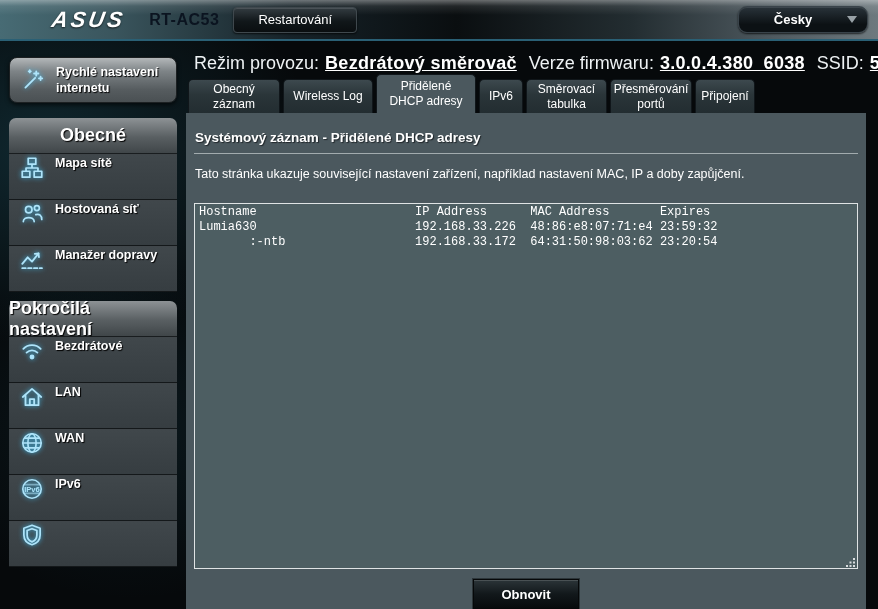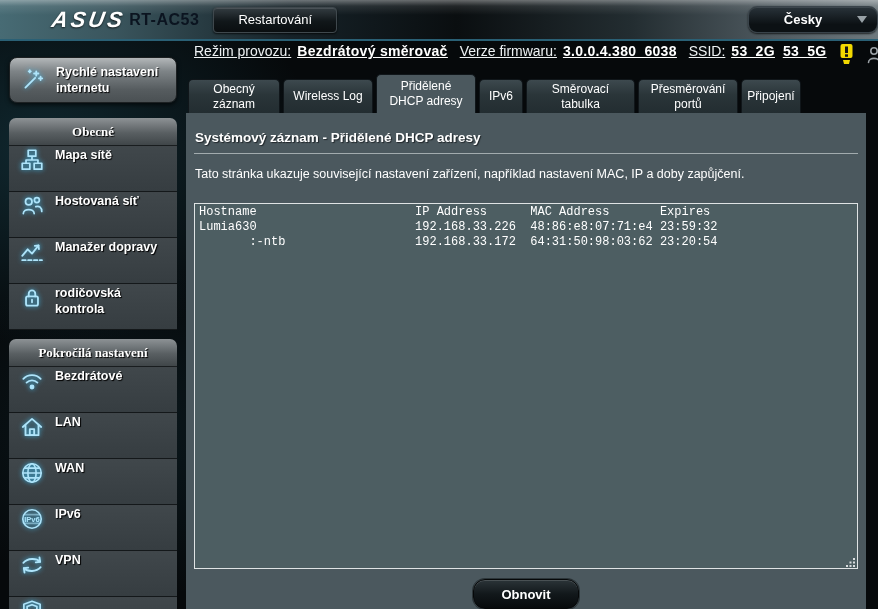--- a/index.html
+++ b/index.html
@@ -17,94 +17,94 @@
   .topbar {
     height:41px; border-bottom:2px solid #2a6075;
     display:flex; align-items:center; position:relative; z-index:5;
     background:
       linear-gradient(180deg, rgba(255,255,255,.38) 0, rgba(255,255,255,.10) 6px, rgba(255,255,255,0) 15px),
       linear-gradient(90deg,#476b74 0%,#3a555d 13%,#162228 33%,#0a0e10 52%,#232d31 72%,#4e595f 88%,#6e797e 100%);
   }
   .logo { margin-left:52px; font-size:22px; font-weight:bold; font-style:italic;
           letter-spacing:3px; color:#fff; transform:skewX(-10deg);
           text-shadow:0 1px 2px rgba(0,0,0,.7); }
-  .model { margin-left:4px; font-size:16px; font-weight:bold; color:#0b1420; letter-spacing:.5px; }
+  .model { margin-left:24px; font-size:16px; font-weight:bold; color:#0b1420; letter-spacing:.5px; }
   .tb-btn { width:124px; height:26px; margin-left:14px;
     background:linear-gradient(180deg,#333c41 0%,#11171a 55%,#0a0e10 100%);
     border:1px solid #3f484d; border-radius:4px; color:#fff; font-size:13px;
     display:flex; align-items:center; justify-content:center; cursor:pointer;
     box-shadow:0 1px 2px rgba(0,0,0,.7), inset 0 1px 0 rgba(255,255,255,.12); }
   .tb-btn.first { margin-left:28px; }
-  .lang { margin-left:auto; width:130px; height:27px; border-radius:9px;
+  .lang { margin-left:auto; margin-right:10px; width:130px; height:27px; border-radius:9px;
     background:linear-gradient(180deg,#29333a 0%,#0c1114 70%);
     border:1px solid #39434a; display:flex; align-items:center; color:#fff;
     font-size:13px; font-weight:bold; cursor:pointer;
     box-shadow:0 1px 2px rgba(0,0,0,.7), inset 0 1px 0 rgba(255,255,255,.10); }
   .lang .txt { flex:1; text-align:center; }
   .lang .tri { margin-right:10px; width:0; height:0;
     border-left:5px solid transparent; border-right:5px solid transparent;
     border-top:7px solid #99a2a7; }
 
   
   .sidebar { position:absolute; left:9px; top:57px; width:168px; z-index:4; }
   .qsetup { height:46px; border-radius:8px;
     background:linear-gradient(180deg,#b3b7b9 0%,#7e8487 30%,#565c5f 72%,#4a5053 100%);
     border:1px solid #1c2022; display:flex; align-items:center; cursor:pointer;
     box-shadow:0 2px 4px rgba(0,0,0,.65); margin-bottom:15px; }
   .section { margin-bottom:9px; }
-  .sec-hdr { height:28px; border-radius:7px 7px 0 0;
+  .sec-hdr { height:36px; border-radius:7px 7px 0 0;
     background:linear-gradient(180deg,#8d9295 0%,#595f62 55%,#404649 100%);
     display:flex; align-items:center; justify-content:center;
-    color:#fff; font-weight:bold; font-size:13px; text-shadow:1px 1px 1px #000;
-    border-bottom:1px solid #191d1f;font-family:Liberation Serif, serif; }
+    color:#fff; font-weight:bold; font-size:18px; text-shadow:1px 1px 1px #000;
+    border-bottom:1px solid #191d1f; }
   .side-item { min-height:46px;
     background:linear-gradient(180deg,#40474b 0%,#363d41 100%);
     border-bottom:1px solid #14181a; border-top:1px solid rgba(255,255,255,.05);
     display:flex; align-items:flex-start; cursor:pointer; }
   .ic { width:46px; min-width:46px; display:flex; justify-content:center; align-items:center; }
   .lbl { color:#fff; font-weight:bold; font-size:12.5px; line-height:1.3;
     text-shadow:1px 1px 1px #000; padding-right:16px; }
   .icn { filter:drop-shadow(0 0 2.5px rgba(64,190,240,.95)); }
 
   
   .main { position:absolute; left:186px; top:43px; right:0; bottom:0;
     display:flex; flex-direction:column; }
-  .statusbar { height:35px; display:flex; align-items:flex-start; padding:0 8px;
-    color:#eef2f4; font-size:14px; white-space:nowrap;text-decoration:underline; }
+  .statusbar { height:35px; display:flex; align-items:flex-end; padding:0 8px;
+    color:#eef2f4; font-size:18px; white-space:nowrap; }
   .statusbar .lab { margin-right:6px; }
   .statusbar .val { color:#fff; font-weight:bold; text-decoration:underline;
     margin-right:12px; letter-spacing:.3px; cursor:pointer; }
   .statusbar .val.tight { margin-right:8px; }
   .status-icons { margin-left:auto; display:flex; align-items:center; gap:10px; padding-right:8px; }
   .status-icons span { display:flex; cursor:pointer; }
 
   .tabs { display:flex; align-items:flex-end; padding-left:2px; height:40px; }
   .tab { background:linear-gradient(180deg,#3d494e 0%,#2a3539 45%,#232d31 100%);
     border:1px solid #10161a; border-bottom:none; border-radius:5px 5px 0 0;
     color:#fff; font-size:12px; line-height:1.25; display:flex; align-items:center;
     justify-content:center; text-align:center; height:34px; margin-right:3px;
     padding:2px 6px; cursor:pointer; }
   .tab.active { background:#4b585e; height:39px; }
   .t0{width:92px}.t1{width:90px}.t2{width:100px}.t3{width:44px}
-  .t4{width:109px}.t5{width:100px}.t6{width:60px}
+  .t4{width:81px}.t5{width:82px}.t6{width:60px}
 
   .panel { flex:1; margin-right:12px; background:#4b585e; padding:0 8px; position:relative; }
   .panel-title { margin:17px 1px 0; font-size:13.5px; color:#fff; font-weight:bold;
     text-shadow:1px 1px 1px #20262a; }
   .panel hr { border:none; border-top:1px solid #a2abae; margin:8px 0 0; }
   .desc { margin:13px 1px 0; font-size:12.5px; color:#fff; }
   .logwrap { position:relative; margin-top:22px; }
   .logbox { margin:0; height:366px; width:100%; background:#4d5e62; border:1px solid #dfe3e4;
     color:#fff; font-family:"Liberation Mono","DejaVu Sans Mono",monospace;
     font-size:12px; line-height:15px; padding:1px 4px; overflow:hidden; white-space:pre; }
   .grip { position:absolute; right:2px; bottom:2px; cursor:nwse-resize; display:flex; }
   .btn-row { display:flex; justify-content:center; margin-top:10px; }
   .refresh-btn { min-width:106px; height:30px;
     background:linear-gradient(180deg,#2b3438 0%,#12181b 50%,#070a0c 100%);
-    border:1px solid #060809; border-radius:12px; color:#fff; font-weight:bold;
+    border:1px solid #060809; border-radius:0; color:#fff; font-weight:bold;
     font-size:13px; cursor:pointer;
     box-shadow:inset 0 1px 0 rgba(255,255,255,.15), 0 0 0 1px #2c3539;text-align:center; }
 </style>
 </head>
 <body>
 
 <div class="topbar">
   <div class="logo">ASUS</div>
   <div class="model">RT-AC53</div>
   <div class="tb-btn">Restartování</div>
@@ -159,30 +159,20 @@
       <span class="ic">
         <svg class="icn" width="26" height="26" viewBox="0 0 24 24" fill="none" stroke="#aee4fa" stroke-width="1.7" stroke-linecap="round" stroke-linejoin="round">
           <path d="M3 15.5 L8 9.5 L12 13.5 L18 6"></path>
             <path d="M18 6 l.4 3.4 M18 6 l-3.4 .4"></path>
           <path d="M3 19.5 h3.2 M8.4 19.5 h3.2 M13.8 19.5 h3.2 M19.2 19.5 h2"></path>
         </svg>
       </span>
       <span class="lbl">Manažer dopravy</span>
     </div>
 
-    <div class="side-item">
-      <span class="ic">
-        <svg class="icn" width="26" height="26" viewBox="0 0 24 24" fill="none" stroke="#aee4fa" stroke-width="1.7" stroke-linecap="round" stroke-linejoin="round">
-          <rect x="6.5" y="10.5" width="11" height="8.5" rx="1.5"></rect>
-            <path d="M9 10.5 V8 a3 3 0 0 1 6 0 v2.5"></path>
-            <path d="M12 13.5 v2.5"></path>
-        </svg>
-      </span>
-      <span class="lbl">rodičovská kontrola</span>
-    </div>
   </div>
 
   <div class="section">
     <div class="sec-hdr">Pokročilá nastavení</div>
 
     <div class="side-item">
       <span class="ic">
         <svg class="icn" width="26" height="26" viewBox="0 0 24 24" fill="none" stroke="#aee4fa" stroke-width="1.7" stroke-linecap="round">
           <path d="M4 10 a11 11 0 0 1 16 0"></path>
             <path d="M7 13.5 a7 7 0 0 1 10 0"></path>
@@ -218,31 +208,20 @@
       <span class="ic">
         <svg class="icn" width="26" height="26" viewBox="0 0 24 24" fill="none" stroke="#aee4fa" stroke-width="1.5">
           <circle cx="12" cy="12" r="8.5"></circle>
             <path d="M4.5 8 h15 M4.5 16 h15" opacity=".55"></path>
           <text x="12" y="14.6" font-size="7" font-weight="bold" text-anchor="middle" fill="#aee4fa" stroke="none" font-family="Liberation Sans, sans-serif">IPv6</text>
         </svg>
       </span>
       <span class="lbl">IPv6</span>
     </div>
 
-    <div class="side-item">
-      <span class="ic">
-        <svg class="icn" width="26" height="26" viewBox="0 0 24 24" fill="none" stroke="#aee4fa" stroke-width="1.7" stroke-linecap="round" stroke-linejoin="round">
-          <path d="M4 10 C8 5.5 16 5.5 19.5 9"></path>
-            <path d="M19.5 9 l-4 .6 M19.5 9 l-.6 -4"></path>
-          <path d="M20 14 C16 18.5 8 18.5 4.5 15"></path>
-            <path d="M4.5 15 l4 -.6 M4.5 15 l.6 4"></path>
-        </svg>
-      </span>
-      <span class="lbl">VPN</span>
-    </div>
 
     <div class="side-item">
       <span class="ic">
         <svg class="icn" width="26" height="26" viewBox="0 0 24 24" fill="none" stroke="#aee4fa" stroke-width="1.6" stroke-linejoin="round">
           <path d="M12 3 L19.5 5.8 V12 c0 4.8 -3.5 7.8 -7.5 9 c-4 -1.2 -7.5 -4.2 -7.5 -9 V5.8 Z"></path>
           <path d="M12 6.2 L16.5 7.9 V12 c0 3.4 -2.1 5.4 -4.5 6.3 c-2.4 -.9 -4.5 -2.9 -4.5 -6.3 V7.9 Z"></path>
         </svg>
       </span>
 
     </div>

